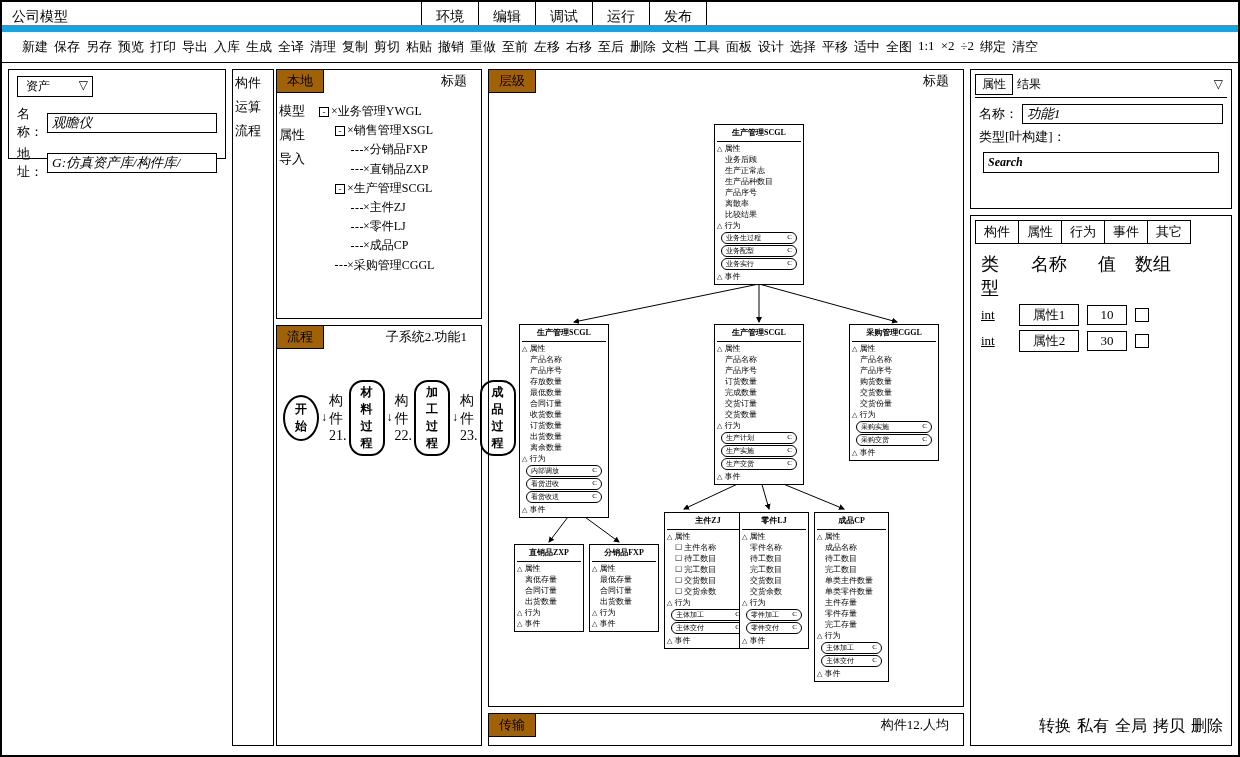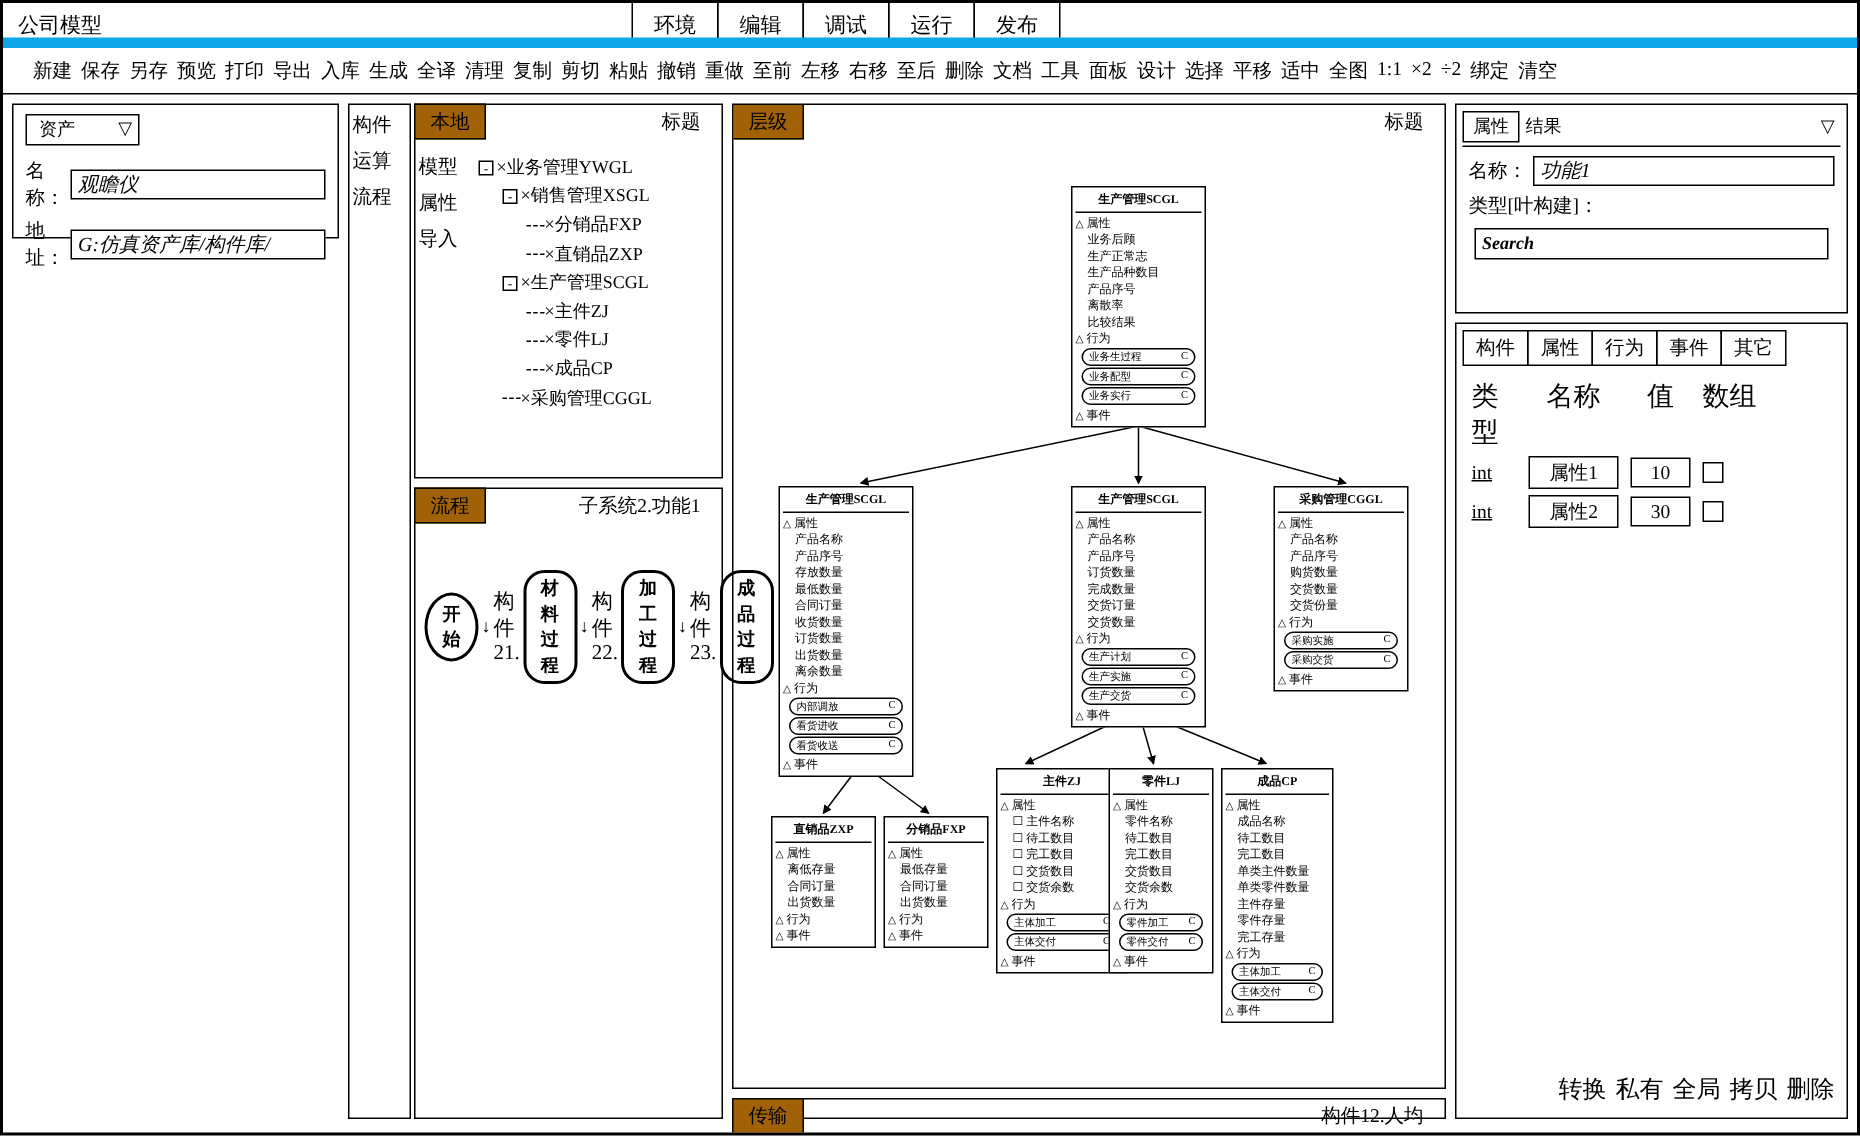--- a/index.html
+++ b/index.html
@@ -45,21 +45,21 @@
 .hier-panel { flex: 1; position: relative; overflow: hidden; }
 .hier-canvas { position: relative; width: 100%; height: 100%; }
 .hier-svg { position: absolute; top: 0; left: 0; width: 100%; height: 100%; pointer-events: none; }
 .node { position: absolute; border: 1px solid #000; background: #fff; font-size: 8px; padding: 2px; }
 .node .node-title { font-weight: bold; text-align: center; border-bottom: 1px solid #000; padding-bottom: 3px; margin-bottom: 1px; font-size: 8px; }
 .node .sect { display: flex; align-items: center; gap: 2px; }
 .node .tri { font-size: 7px; }
 .node ul { list-style: none; padding-left: 8px; }
 .node .capsule { border: 1px solid #000; border-radius: 8px; font-size: 7px; padding: 0 4px; margin: 1px 4px; display: flex; justify-content: space-between; }
 .node .capsule::after { content: "C"; }
-.transport-panel { height: 14px; }
+.transport-panel { height: 33px; }
 .col-right { width: 262px; display: flex; flex-direction: column; gap: 6px; }
 .props-panel { height: 140px; padding: 4px; }
 .props-header { display: flex; align-items: center; gap: 4px; border-bottom: 1px solid #000; padding-bottom: 2px; margin-bottom: 4px; }
 .props-dropdown { margin-left: auto; padding: 0 4px; }
 .search-box { border: 1px solid #000; padding: 2px 4px; font-style: italic; font-weight: bold; margin: 4px 8px; }
 .attr-panel { flex: 1; padding: 4px; display: flex; flex-direction: column; }
 .attr-tabs { display: flex; gap: 0; margin-bottom: 6px; }
 .attr-tab { border: 1px solid #000; padding: 2px 8px; margin-right: -1px; font-size: 13px; }
 .attr-table { font-size: 13px; }
 .attr-table-header { display: flex; gap: 8px; padding: 2px 6px; font-size: 18px; }

